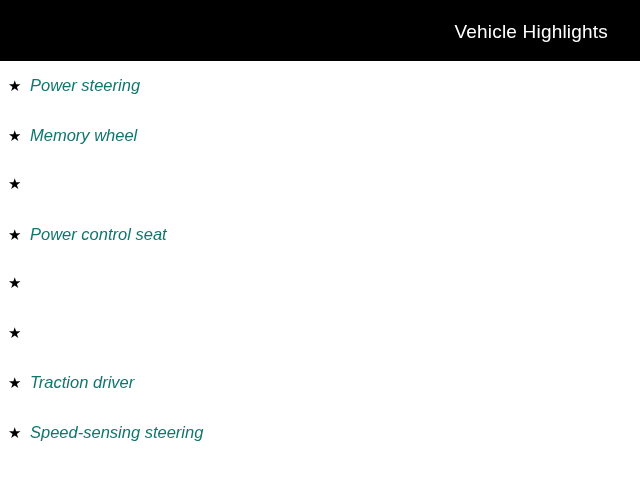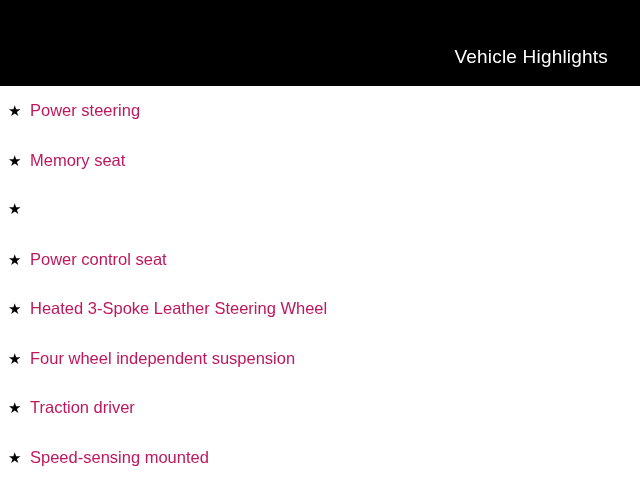--- a/index.html
+++ b/index.html
@@ -15,21 +15,21 @@
   }
   .page {
     position: relative;
     width: 640px;
     height: 480px;
     background: #ffffff;
   }
   .header-bar {
     position: relative;
     width: 640px;
-    height: 86px;
+    height: 61px;
     background: #000000;
     display: flex;
     align-items: flex-end;
     justify-content: flex-end;
     box-sizing: border-box;
     padding: 0 32px 18px 0;
   }
   .header-title {
     color: #ffffff;
     font-size: 19px;
@@ -53,71 +53,70 @@
   }
   .bullet-star {
     flex: 0 0 auto;
     width: 22px;
     color: #000000;
     font-size: 15px;
     line-height: 20px;
     text-align: left;
   }
   .item-label {
-    color: #be185d;
+    color: #0f766e;
     font-size: 16.5px;
     line-height: 20px;
     white-space: nowrap;
+    font-style: italic;
   }
 </style>
 </head>
 <body>
 
 <div class="page">
 
   <div class="header-bar">
     <div class="header-title">Vehicle Highlights</div>
   </div>
 
   <ul class="highlights-list">
 
     <li class="highlight-item">
       <span class="bullet-star">★</span>
       <span class="item-label">Power steering</span>
     </li>
 
     <li class="highlight-item">
       <span class="bullet-star">★</span>
-      <span class="item-label">Memory seat</span>
+      <span class="item-label">Memory wheel</span>
     </li>
 
     <li class="highlight-item">
       <span class="bullet-star">★</span>
     </li>
 
     <li class="highlight-item">
       <span class="bullet-star">★</span>
       <span class="item-label">Power control seat</span>
     </li>
 
     <li class="highlight-item">
       <span class="bullet-star">★</span>
-      <span class="item-label">Heated 3-Spoke Leather Steering Wheel</span>
     </li>
 
     <li class="highlight-item">
       <span class="bullet-star">★</span>
-      <span class="item-label">Four wheel independent suspension</span>
     </li>
 
     <li class="highlight-item">
       <span class="bullet-star">★</span>
       <span class="item-label">Traction driver</span>
     </li>
 
     <li class="highlight-item">
       <span class="bullet-star">★</span>
-      <span class="item-label">Speed-sensing mounted</span>
+      <span class="item-label">Speed-sensing steering</span>
     </li>
 
   </ul>
 
 </div>
 
 </body></html>

